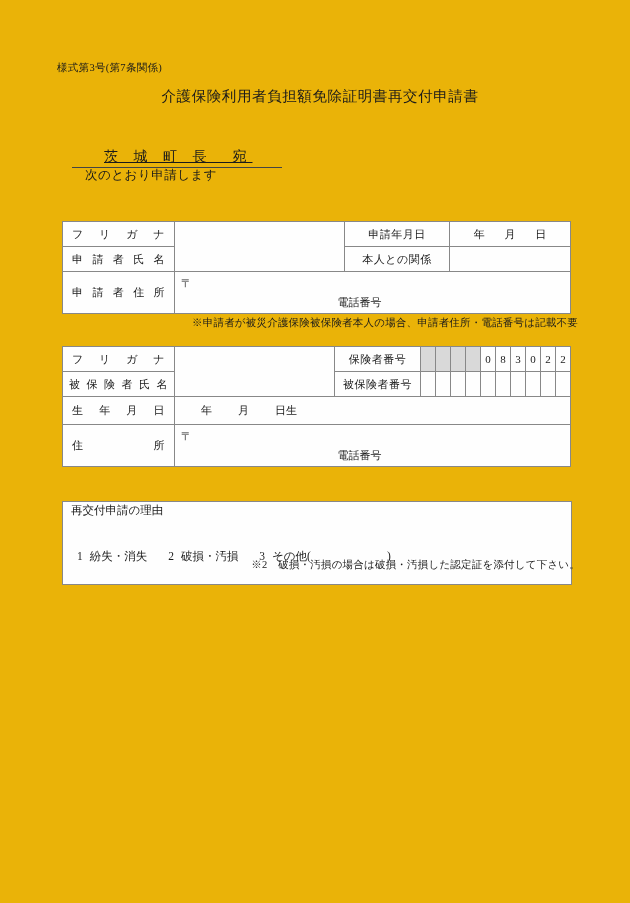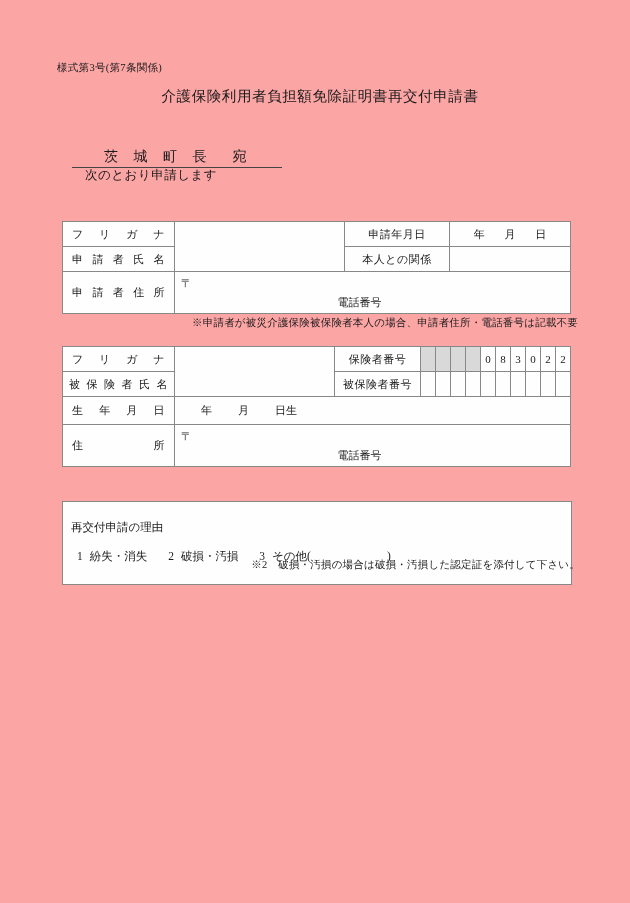--- a/index.html
+++ b/index.html
@@ -13,21 +13,21 @@
     height: 903px;
     position: relative;
     font-family: "Liberation Serif", "DejaVu Serif", serif;
     color: #1a1a1a;
     overflow: hidden;
   }
 
   .page {
     position: absolute;
     inset: 0;
-    background: #fca5a5;
+    background: #eab308;
   }
 
   
   .form-no {
     position: absolute;
     left: 57px;
     top: 61px;
     font-size: 10.5px;
     letter-spacing: 0.3px;
     white-space: nowrap;
@@ -42,20 +42,21 @@
     letter-spacing: 0.6px;
     white-space: nowrap;
     padding-left: 10px;
   }
 
   .addressee-wrap {
     position: absolute;
     left: 72px;
     top: 148px;
     width: 210px;
+    text-decoration: underline;
   }
   .addressee {
     font-size: 14px;
     letter-spacing: 6px;
     padding-left: 32px;
     border-bottom: 1px solid #444;
     padding-bottom: 1px;
     white-space: nowrap;
   }
   .subline {
@@ -146,21 +147,21 @@
     left: 62px;
     top: 501px;
     width: 508px;
     height: 82px;
     border: 1px solid #888;
     background: #fefefe;
   }
   .reason-title {
     position: absolute;
     left: 8px;
-    top: 18px;
+    top: 1px;
     font-size: 11.5px;
     white-space: nowrap;
   }
   .reason-opts {
     position: absolute;
     left: 14px;
     top: 47px;
     font-size: 11.5px;
     white-space: nowrap;
   }

